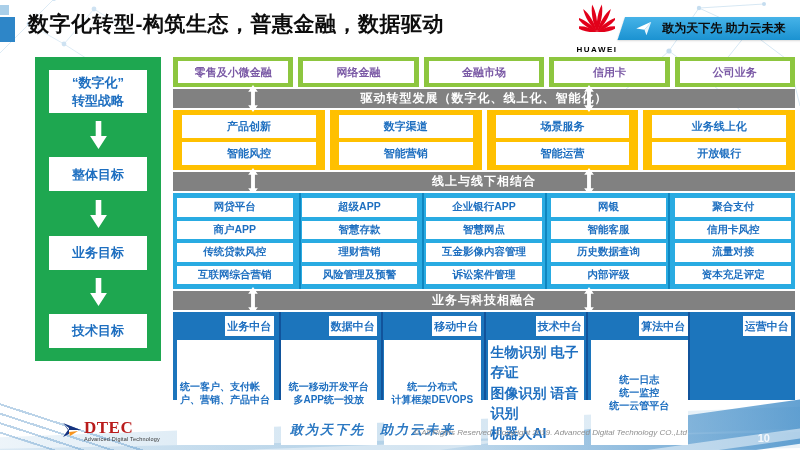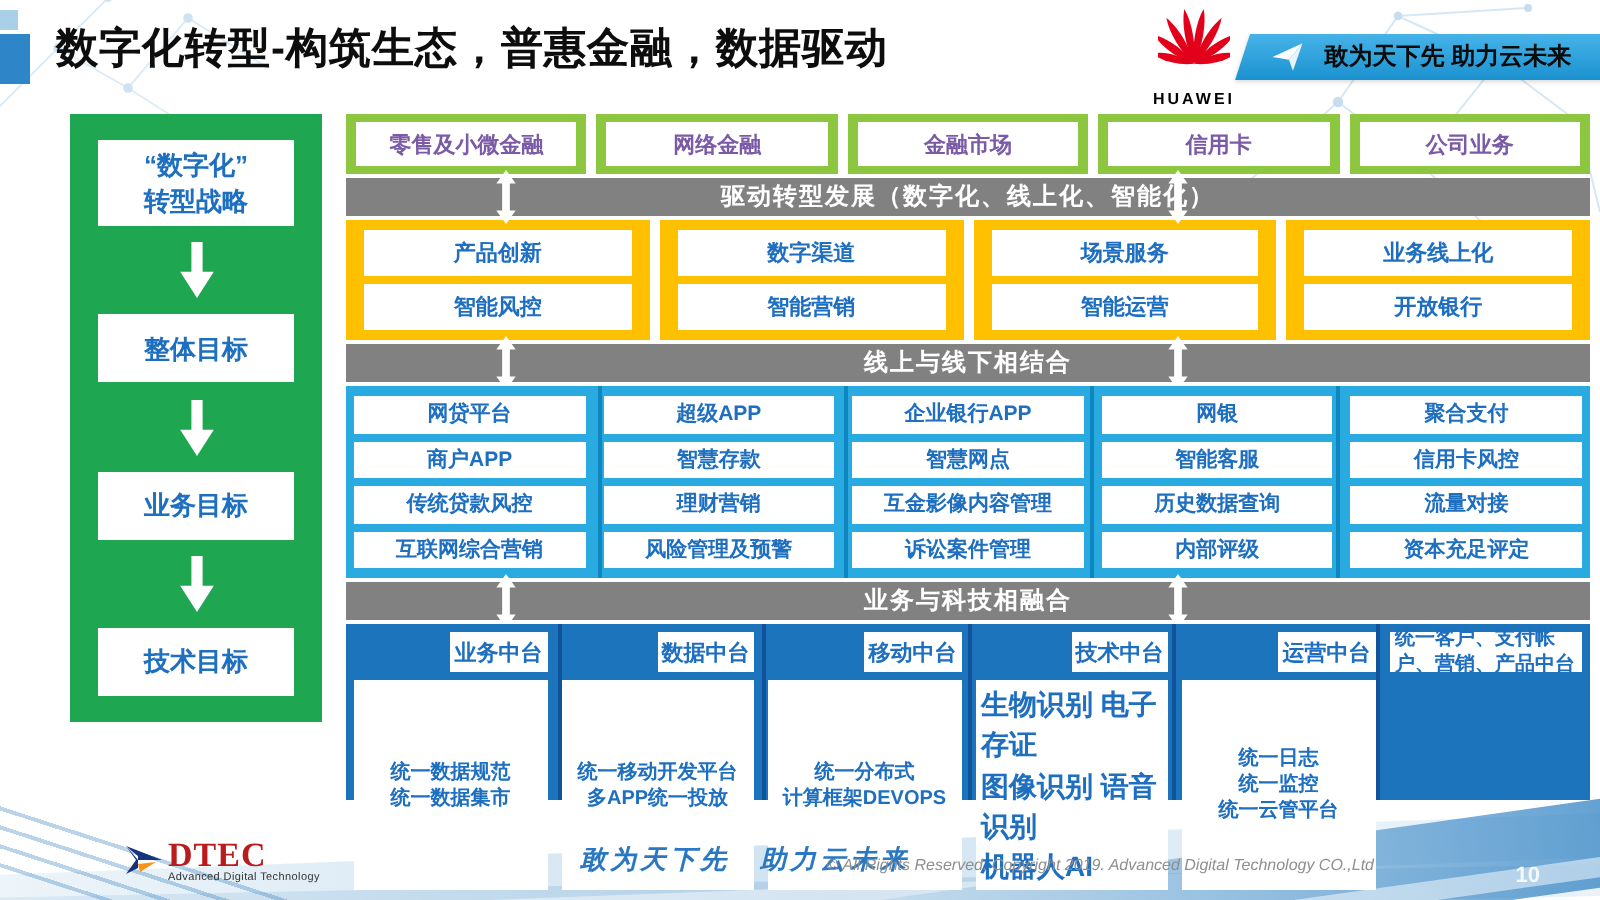--- a/index.html
+++ b/index.html
@@ -315,24 +315,23 @@
       <div class="vline v1"></div>
       <div class="vline v2"></div>
       <div class="vline v3"></div>
       <div class="vline v4"></div>
       <div class="vline v5"></div>
       <div class="plat-grid">
         <div class="plat-head">业务中台</div>
         <div class="plat-head">数据中台</div>
         <div class="plat-head">移动中台</div>
         <div class="plat-head">技术中台</div>
+        <div class="plat-head">算法中台</div>
         <div class="plat-head">运营中台</div>
         <div class="plat-body left">统一客户、支付帐户、营销、产品中台</div>
-        <div class="plat-body">统一数据规范
-统一数据集市</div>
         <div class="plat-body">统一移动开发平台
 多APP统一投放</div>
         <div class="plat-body">统一分布式
 计算框架DEVOPS</div>
         <div class="plat-body left tiny">生物识别 电子存证
 图像识别 语音识别
 机器人AI</div>
         <div class="plat-body">统一日志
 统一监控
 统一云管平台</div>

